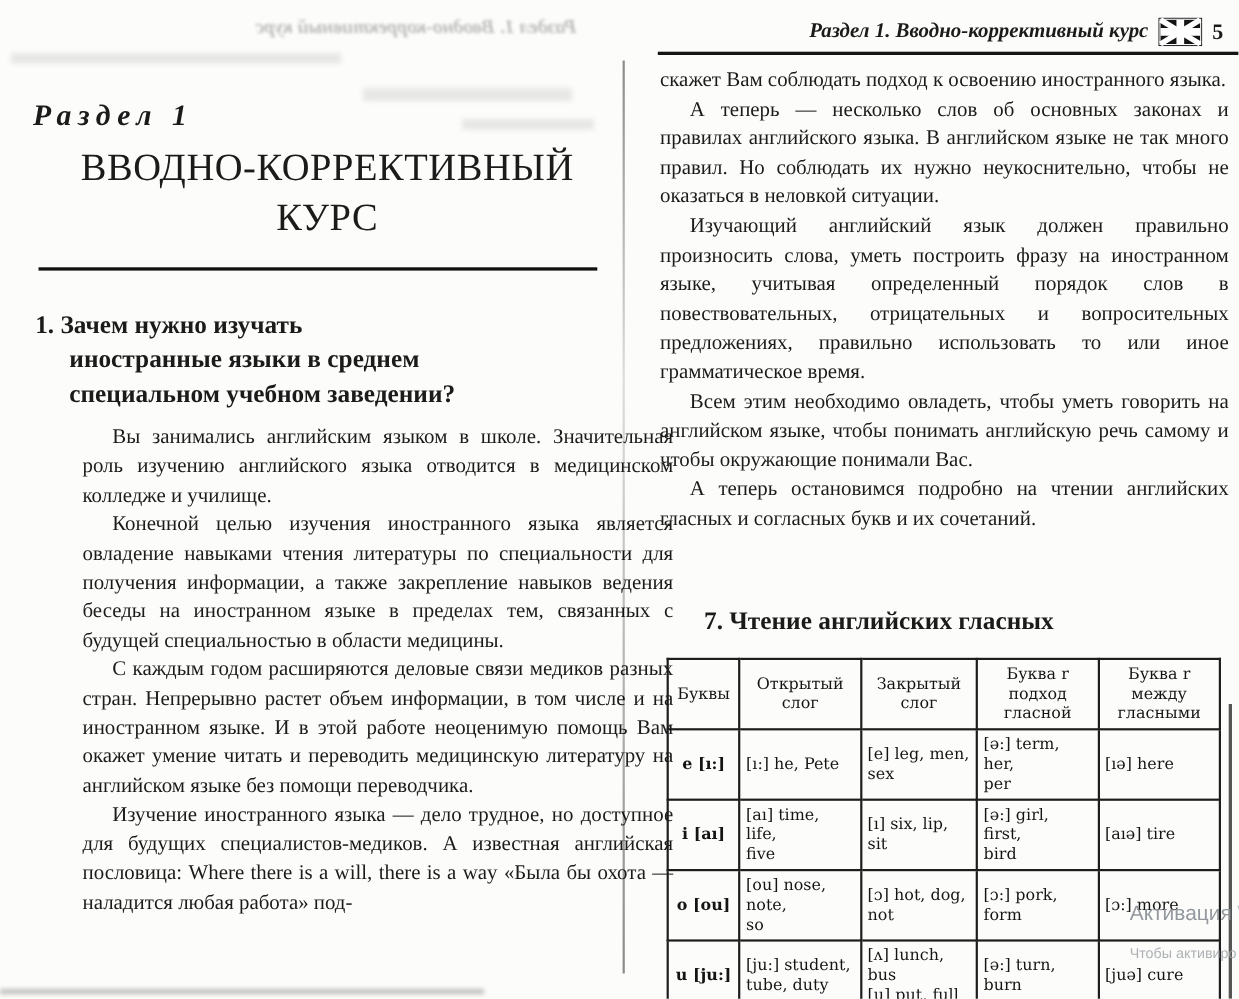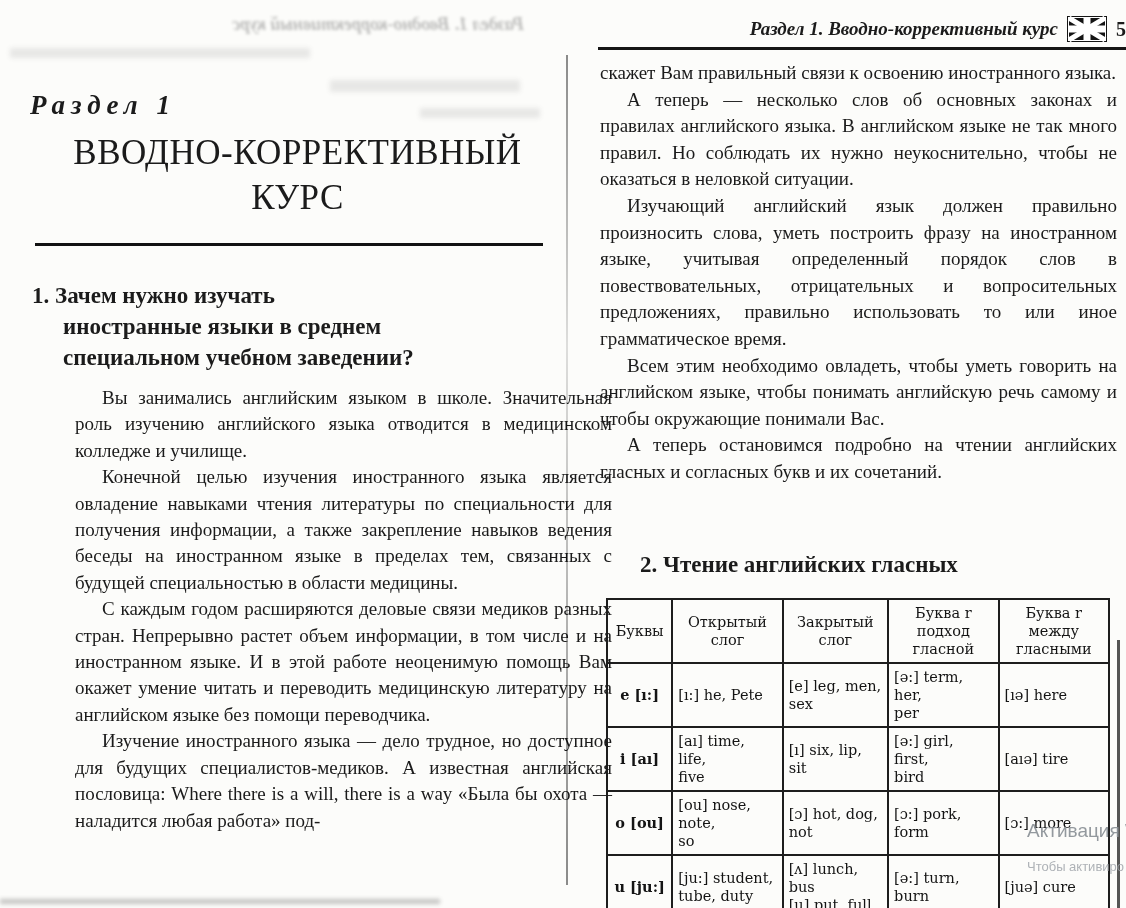--- a/index.html
+++ b/index.html
@@ -8,21 +8,21 @@
     background:#fcfcfa;
     font-family:"Liberation Serif","DejaVu Serif",serif;
     color:#1b1b1b;
   }
   .abs{position:absolute;}
 
   
   #running-header{
     left:600px;top:14px;width:526px;height:30px;
     display:flex;align-items:center;justify-content:flex-end;gap:9px;
-    box-sizing:border-box;
+    padding-right:14px;box-sizing:border-box;
   }
   #running-title{font-style:italic;font-weight:bold;font-size:19px;white-space:nowrap;}
   #flag-icon svg{display:block;}
   #page-number{font-weight:bold;font-size:20px;}
   #header-rule{left:598px;top:47px;width:528px;height:2.5px;background:#151515;}
 
   
   .ghost{color:#222;opacity:.30;filter:blur(1.6px);transform:scaleX(-1);
          font-style:italic;font-weight:bold;font-size:18px;white-space:nowrap;}
   #ghost-line1{left:4px;top:14px;width:520px;}
@@ -107,28 +107,28 @@
 специальном учебном заведении?</div>
 
 <div class="abs" id="left-paragraphs">
   <p>Вы занимались английским языком в школе. Значительная роль изучению английского языка отводится в медицинском колледже и училище.</p>
   <p>Конечной целью изучения иностранного языка является овладение навыками чтения литературы по специальности для получения информации, а также закрепление навыков ведения беседы на иностранном языке в пределах тем, связанных с будущей специальностью в области медицины.</p>
   <p>С каждым годом расширяются деловые связи медиков разных стран. Непрерывно растет объем информации, в том числе и на иностранном языке. И в этой работе неоценимую помощь Вам окажет умение читать и переводить медицинскую литературу на английском языке без помощи переводчика.</p>
   <p>Изучение иностранного языка — дело трудное, но доступное для будущих специалистов-медиков. А известная английская пословица: Where there is a will, there is a way «Была бы охота — наладится любая работа» под-</p>
 </div>
 
 <div class="abs" id="right-paragraphs">
-  <p class="continuation">скажет Вам правильный связи к освоению иностранного языка.</p>
+  <p class="continuation">скажет Вам соблюдать подход к освоению иностранного языка.</p>
   <p>А теперь — несколько слов об основных законах и правилах английского языка. В английском языке не так много правил. Но соблюдать их нужно неукоснительно, чтобы не оказаться в неловкой ситуации.</p>
   <p>Изучающий английский язык должен правильно произносить слова, уметь построить фразу на иностранном языке, учитывая определенный порядок слов в повествовательных, отрицательных и вопросительных предложениях, правильно использовать то или иное грамматическое время.</p>
   <p>Всем этим необходимо овладеть, чтобы уметь говорить на английском языке, чтобы понимать английскую речь самому и чтобы окружающие понимали Вас.</p>
   <p>А теперь остановимся подробно на чтении английских гласных и согласных букв и их сочетаний.</p>
 </div>
 
-<div class="abs" id="section2-heading">2. Чтение английских гласных</div>
+<div class="abs" id="section2-heading">7. Чтение английских гласных</div>
 
 <div class="abs" id="vowel-table-wrap">
   <table>
     <colgroup>
       <col style="width:13%">
         <col style="width:22%">
         <col style="width:21%">
         <col style="width:22%">
         <col style="width:22%">
     </colgroup>

